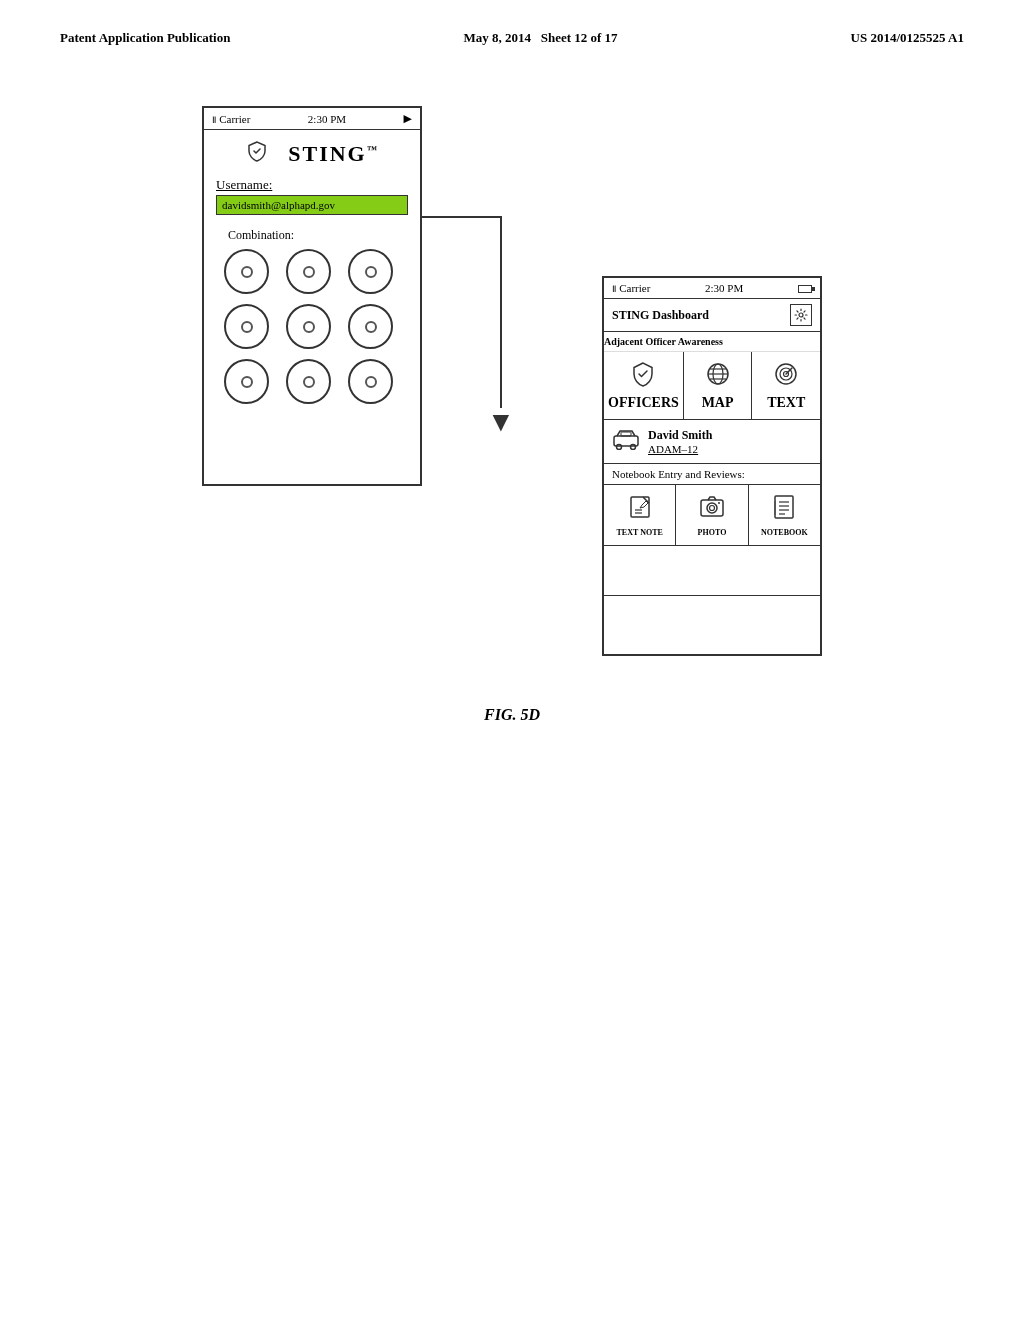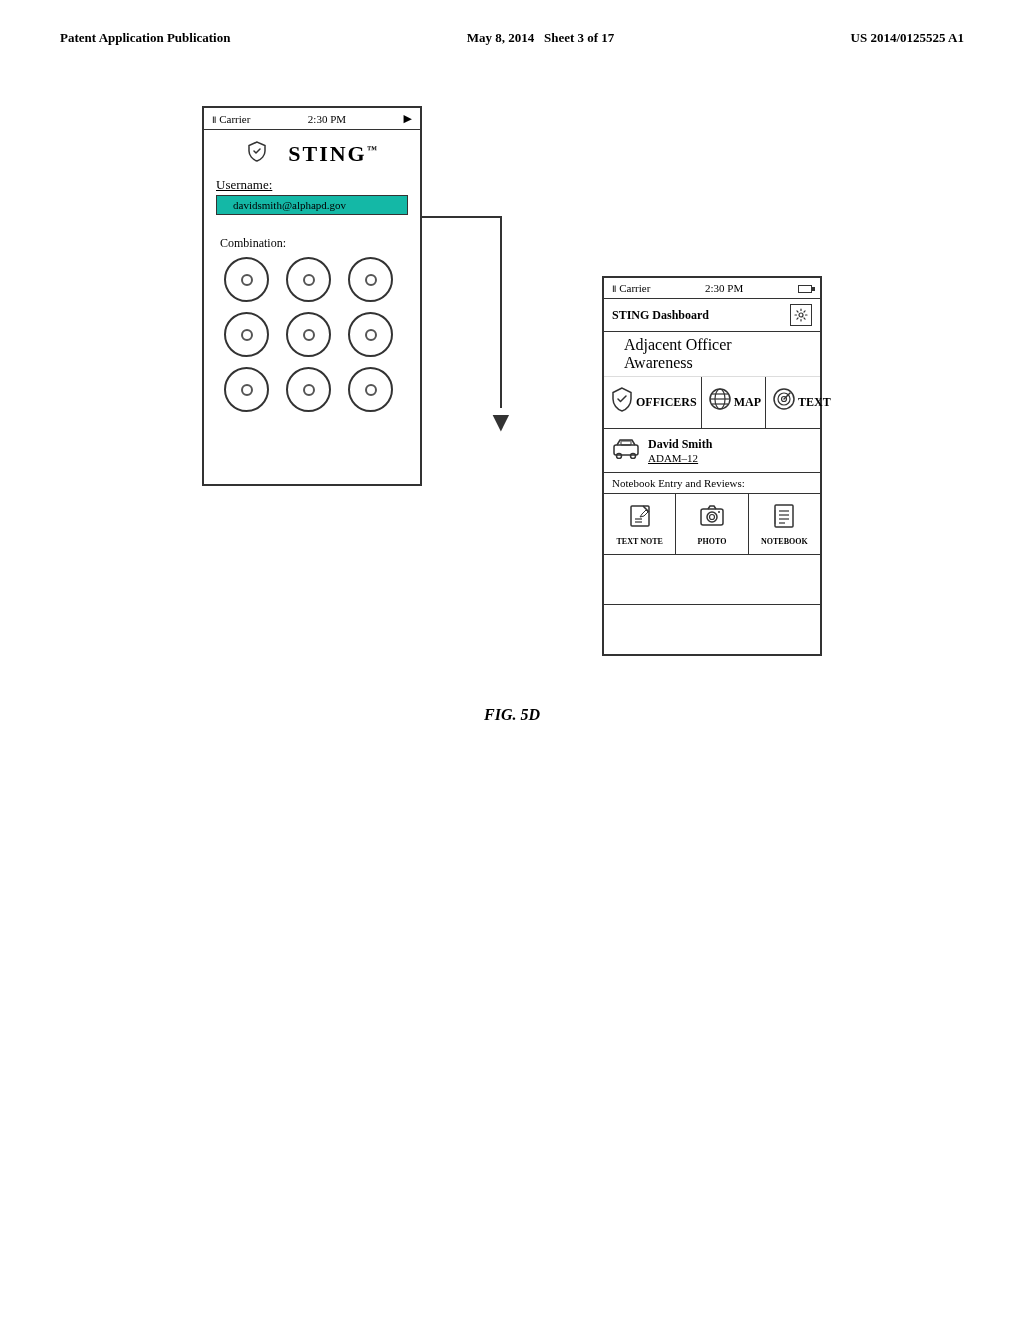--- a/index.html
+++ b/index.html
@@ -81,29 +81,29 @@
     }
 
     .login-section .label {
       font-size: 13px;
       text-decoration: underline;
       margin-bottom: 2px;
     }
 
     .login-section .input-field {
       border: 1px solid #333;
-      padding: 3px 16px;
+      padding: 3px 5px;
       font-size: 11px;
       width: 100%;
-      margin-bottom: 16px;
-      background: #14b8a6;
+      margin-bottom: 8px;
+      background: #84cc16;
     }
 
     .combination-label {
-      padding: 0 16px;
+      padding: 0 24px;
       font-size: 12px;
       margin-bottom: 6px;
     }
 
     .dot-grid {
       display: grid;
       grid-template-columns: repeat(3, 1fr);
       gap: 10px;
       padding: 0 20px 15px 20px;
     }
@@ -177,40 +177,41 @@
       width: 22px;
       height: 22px;
       border: 1px solid #333;
       display: flex;
       align-items: center;
       justify-content: center;
       font-size: 13px;
     }
 
     .section-title {
-      padding: 4px 20px;
-      font-size: 16px;
+      padding: 4px 0;
+      font-size: 10px;
       border-bottom: 1px solid #ddd;
+      font-weight: bold;
     }
 
     .icon-row {
       display: flex;
       flex-direction: row;
       border-bottom: 1px solid #333;
     }
 
     .icon-cell {
       flex: 1;
       display: flex;
-      flex-direction: row;
+      flex-direction: column;
       align-items: center;
       justify-content: center;
       padding: 8px 4px;
       border-right: 1px solid #333;
-      font-size: 12px;
+      font-size: 14px;
       font-weight: bold;
       text-align: center;
     }
 
     .icon-cell:last-child {
       border-right: none;
     }
 
     .icon-symbol {
       font-size: 22px;
@@ -283,21 +284,21 @@
       font-weight: bold;
       margin-top: 50px;
     }
   </style>
 </head>
 <body>
 
 <div class="patent-header">
   <span>Patent Application Publication</span>
   <span>
-    <span>May 8, 2014</span>&nbsp;&nbsp;&nbsp;<span>Sheet 3 of 17</span>
+    <span>May 8, 2014</span>&nbsp;&nbsp;&nbsp;<span>Sheet 12 of 17</span>
   </span>
   <span>US 2014/0125525 A1</span>
 </div>
 
 <div class="main-content">
   <div class="diagram-area">
 
     <div class="phone-screen-left">
 
       <div class="phone-status-bar">

